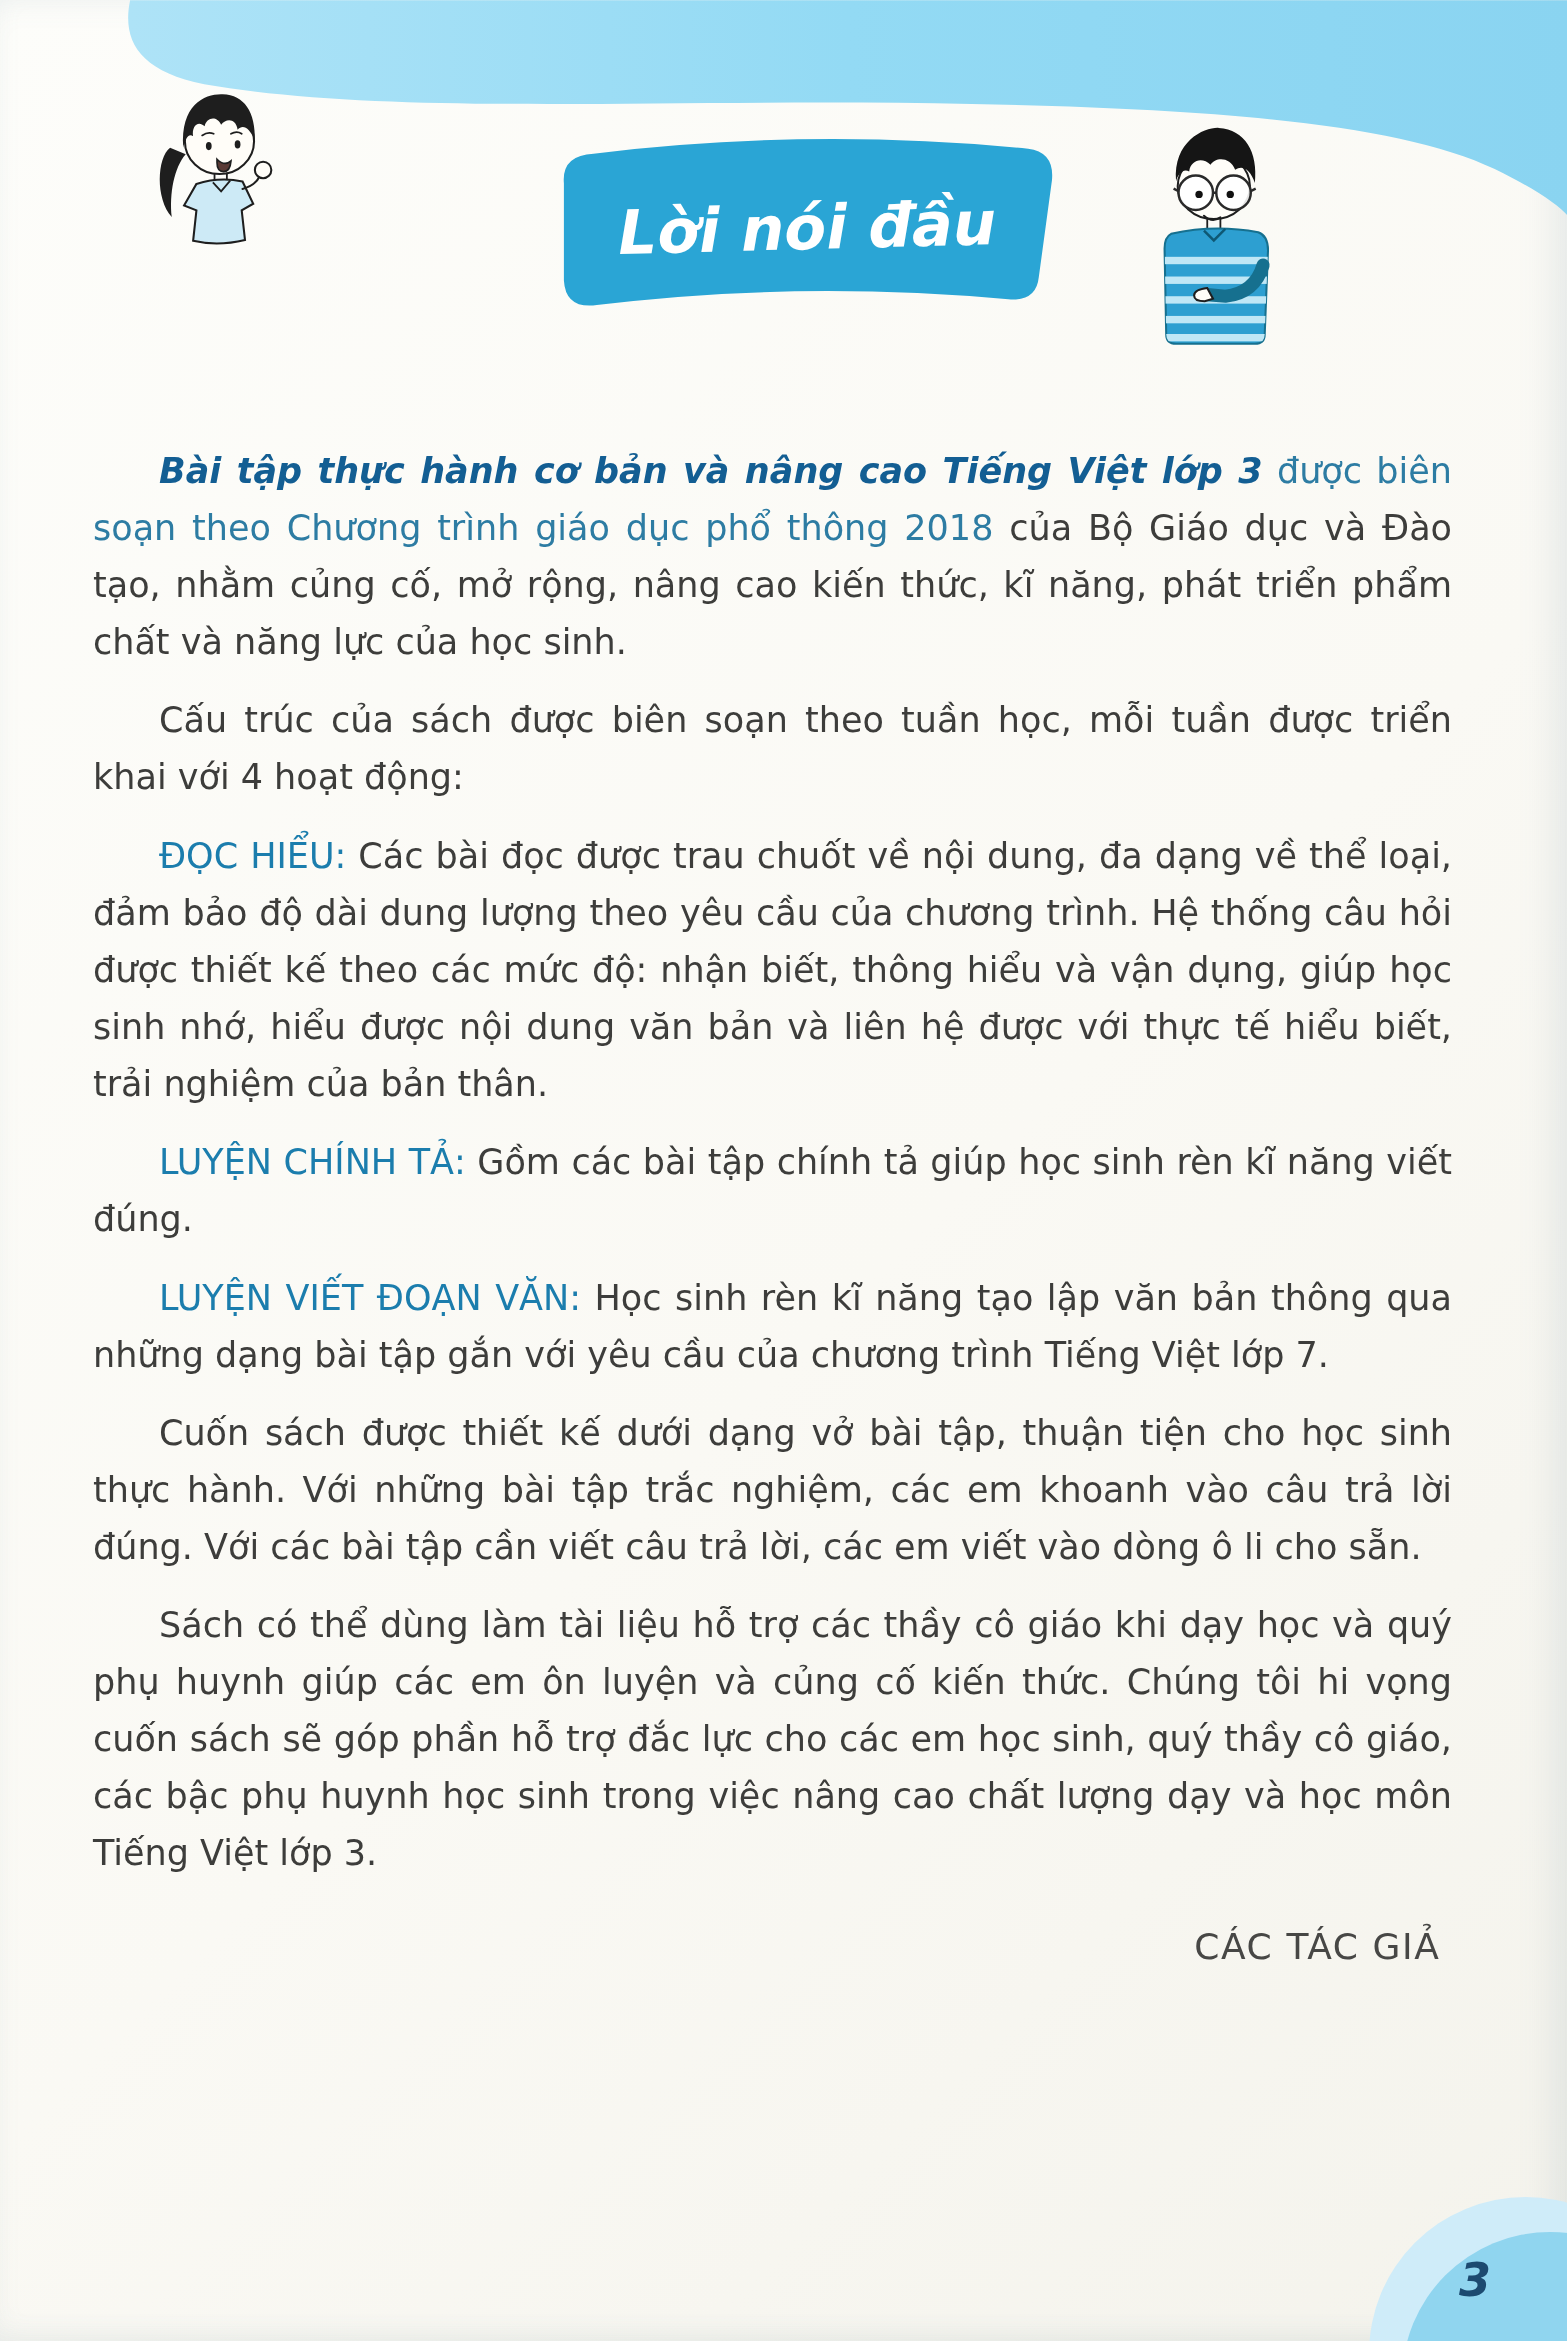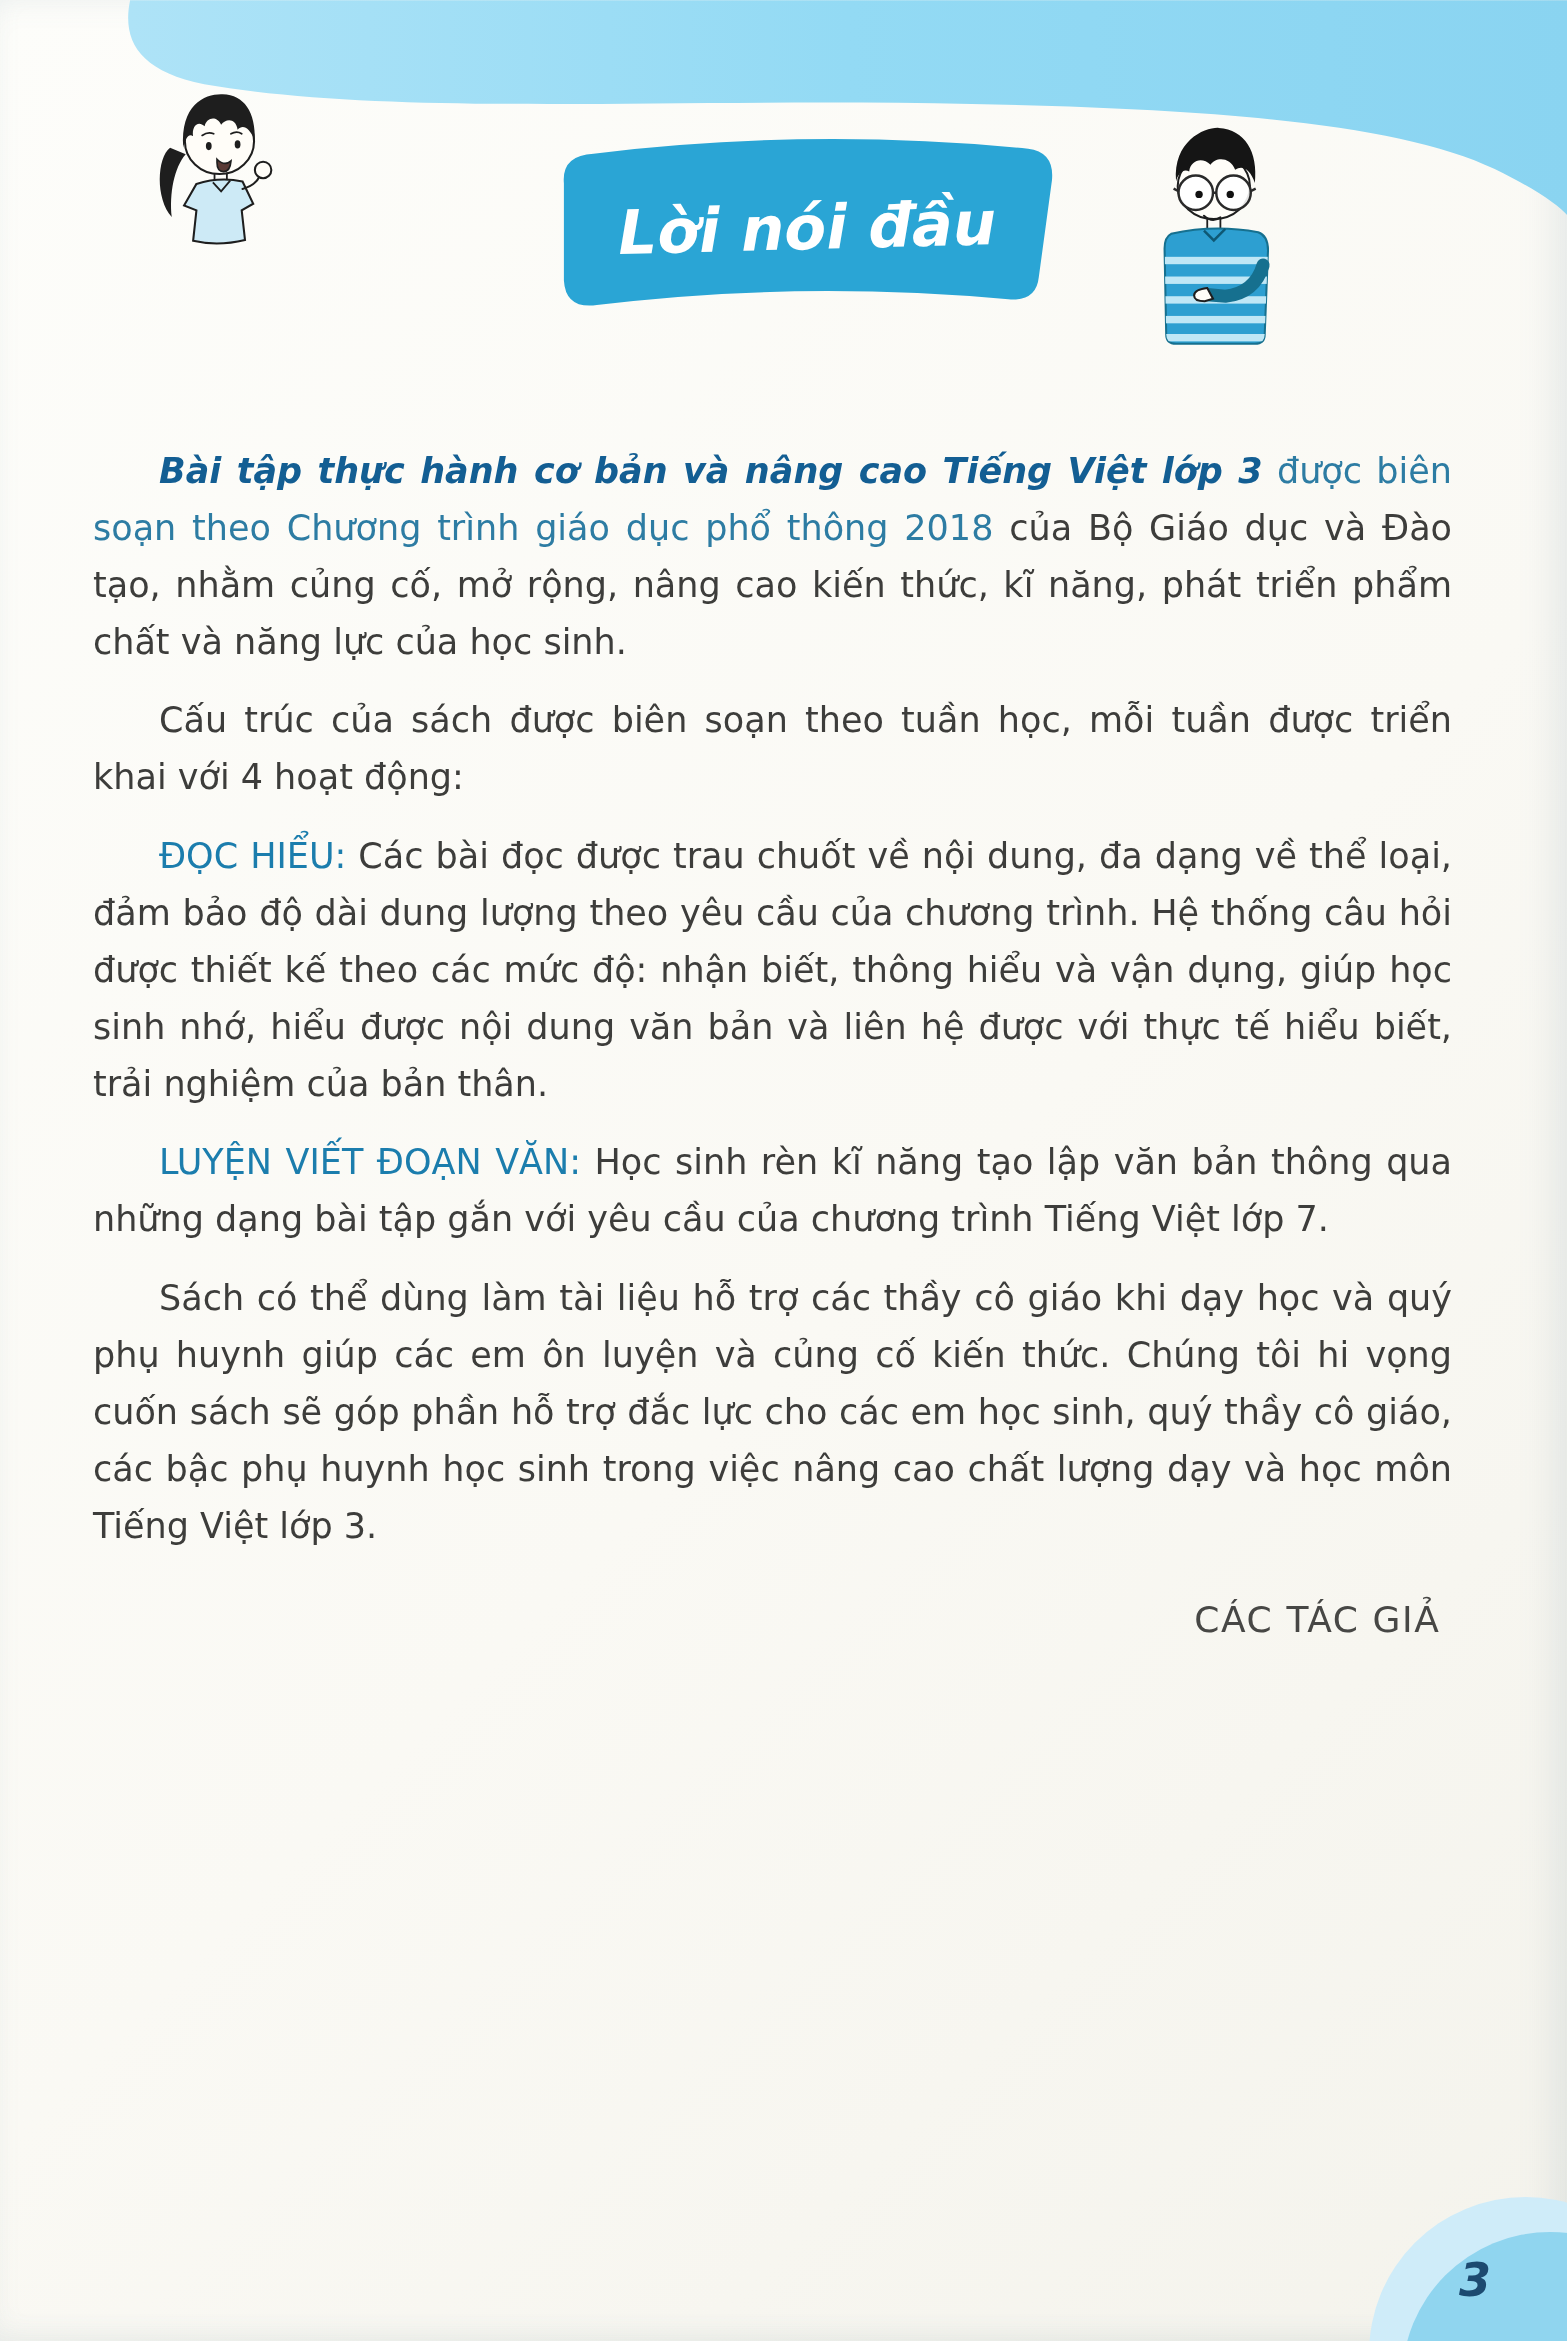--- a/index.html
+++ b/index.html
@@ -114,24 +114,26 @@
     </svg>
   </div>
 
   <div class="content">
     <p><span class="book-title">Bài tập thực hành cơ bản và nâng cao Tiếng Việt lớp 3</span><span class="program"> được biên soạn theo Chương trình giáo dục phổ thông 2018 </span><span>của Bộ Giáo dục và Đào tạo, nhằm củng cố, mở rộng, nâng cao kiến thức, kĩ năng, phát triển phẩm chất và năng lực của học sinh.</span></p>
 
     <p>Cấu trúc của sách được biên soạn theo tuần học, mỗi tuần được triển khai với 4 hoạt động:</p>
 
     <p><span class="sec-label">ĐỌC HIỂU:</span><span> Các bài đọc được trau chuốt về nội dung, đa dạng về thể loại, đảm bảo độ dài dung lượng theo yêu cầu của chương trình. Hệ thống câu hỏi được thiết kế theo các mức độ: nhận biết, thông hiểu và vận dụng, giúp học sinh nhớ, hiểu được nội dung văn bản và liên hệ được với thực tế hiểu biết, trải nghiệm của bản thân.</span></p>
 
+    <p><span class="sec-label">LUYỆN CHÍNH TẢ:</span><span> Gồm các bài tập chính tả giúp học sinh rèn kĩ năng viết đúng.</span></p>
 
 
     <p><span class="sec-label">LUYỆN VIẾT ĐOẠN VĂN:</span><span> Học sinh rèn kĩ năng tạo lập văn bản thông qua những dạng bài tập gắn với yêu cầu của chương trình Tiếng Việt lớp 7.</span></p>
 
+    <p>Cuốn sách được thiết kế dưới dạng vở bài tập, thuận tiện cho học sinh thực hành. Với những bài tập trắc nghiệm, các em khoanh vào câu trả lời đúng. Với các bài tập cần viết câu trả lời, các em viết vào dòng ô li cho sẵn.</p>
 
     <p>Sách có thể dùng làm tài liệu hỗ trợ các thầy cô giáo khi dạy học và quý phụ huynh giúp các em ôn luyện và củng cố kiến thức. Chúng tôi hi vọng cuốn sách sẽ góp phần hỗ trợ đắc lực cho các em học sinh, quý thầy cô giáo, các bậc phụ huynh học sinh trong việc nâng cao chất lượng dạy và học môn Tiếng Việt lớp 3.</p>
 
 
     <div class="signature">CÁC TÁC GIẢ</div>
   </div>
 
   <div class="blob-outer"></div>
   <div class="blob-inner"></div>
   <div class="page-number">3</div>

